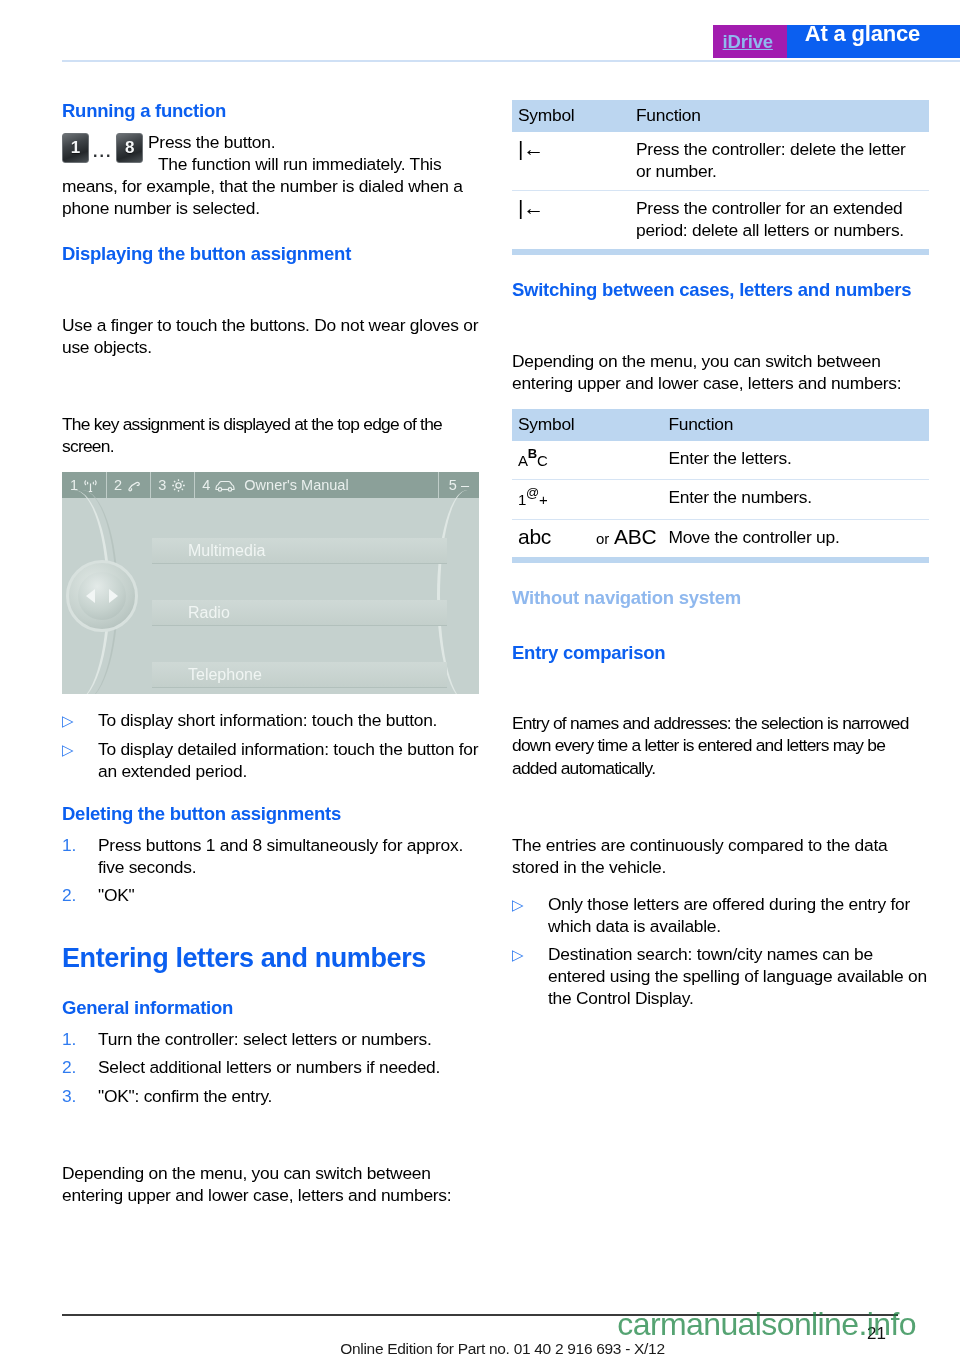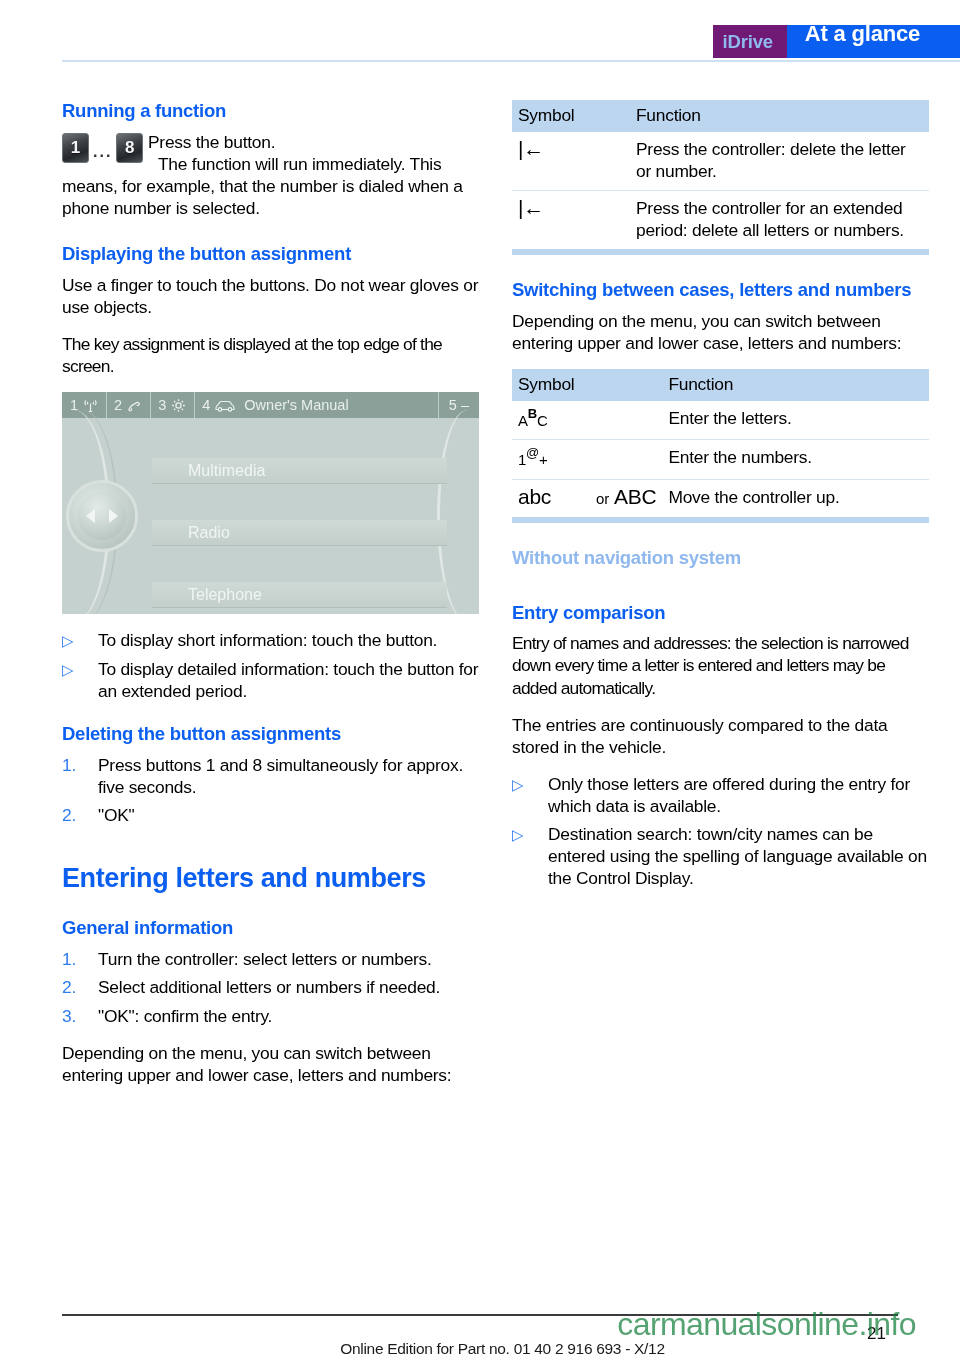--- a/index.html
+++ b/index.html
@@ -16,21 +16,21 @@
   .header {
     position: absolute; top: 0; left: 0; width: 960px; height: 62px;
   }
   .hdr-bar {
     position: absolute; top: 25px; right: 0;
     height: 33px; display: flex; align-items: stretch;
   }
   .hdr-chapter {
     color: #8fb8ee; font-weight: bold; font-size: 18.5px;
     display: flex; align-items: center; padding: 0 14px 0 10px;
-    background: #701a75; letter-spacing: -0.2px;
+    background: #a21caf; letter-spacing: -0.2px; text-decoration: underline;
   }
   .hdr-section {
     background: #0b5ff0; color: #ffffff; font-weight: bold; font-size: 22px;
     display: flex; align-items: center; padding: 0 40px 15px 18px;
     letter-spacing: -0.2px;
   }
   .hdr-rule {
     position: absolute; top: 60px; left: 62px; right: 0; height: 2px;
     background: #cfe0f5;
   }
@@ -46,21 +46,21 @@
     color: #0b5ff0; font-size: 27px; font-weight: bold;
     letter-spacing: -0.4px; line-height: 1.1;
   }
   h2.heading {
     color: #0b5ff0; font-size: 18.5px; font-weight: bold;
     letter-spacing: -0.25px; line-height: 1.18;
   }
   h2.heading.light { color: #8fb8ee; }
 
   p.body {
-    font-size: 17.4px; line-height: 1.27; letter-spacing: -0.25px;
+    font-size: 17.4px; line-height: 1.27; letter-spacing: -0.25px; margin-top: 40px;
   }
   p.body.tight { letter-spacing: -0.75px; }
 
   .gap-s  { height: 9px; }
   .gap-m  { height: 15px; }
   .gap-l  { height: 24px; }
   .gap-xl { height: 32px; }
 
   
   ul.bullets, ol.steps { list-style: none; }

